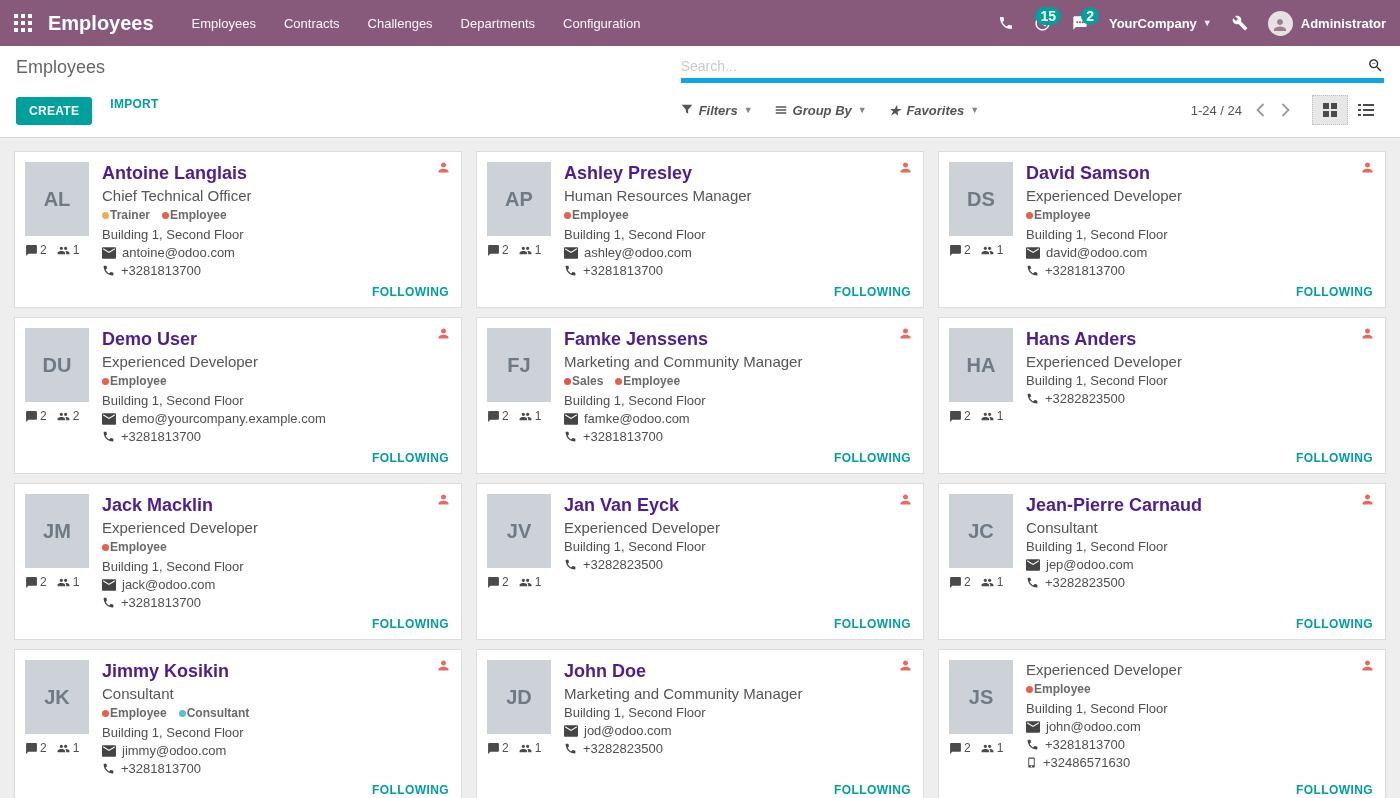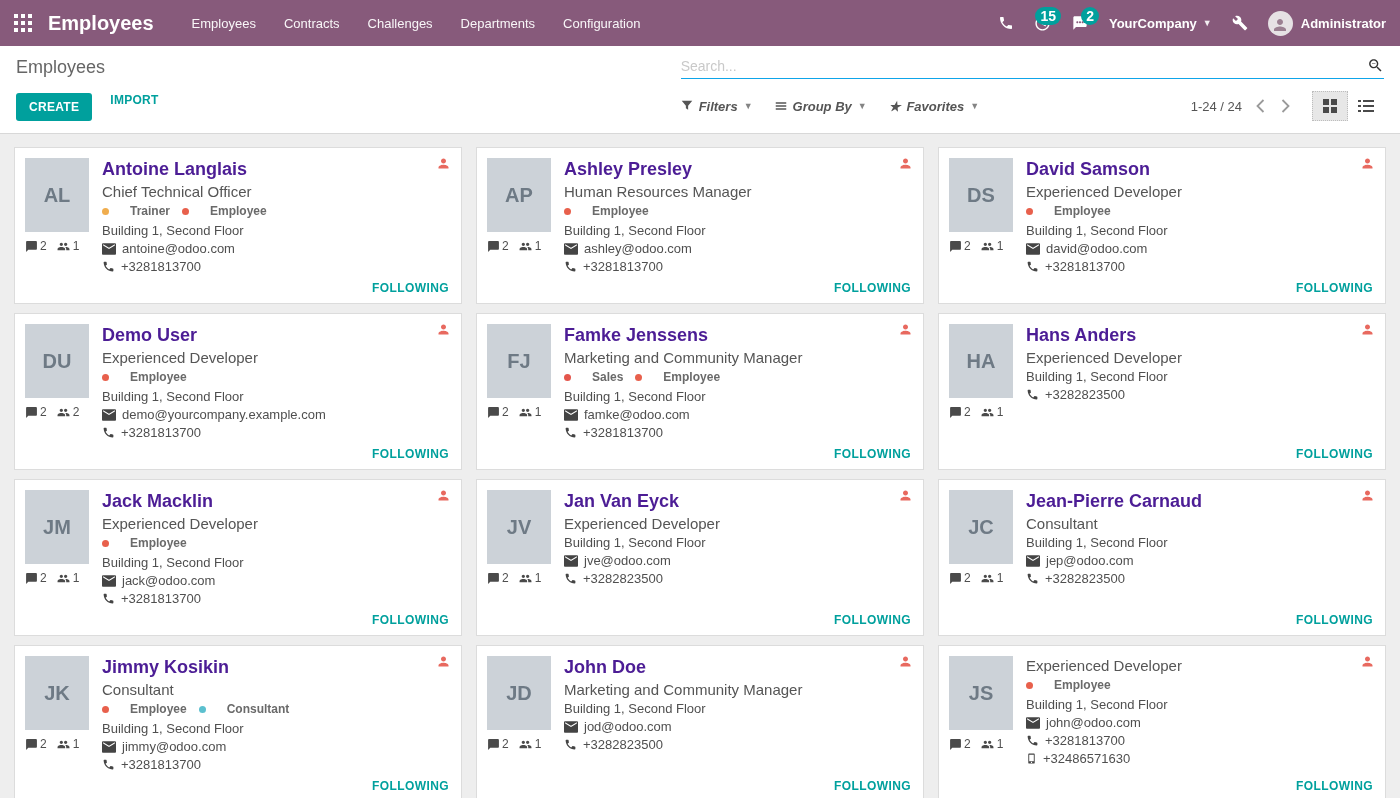--- a/index.html
+++ b/index.html
@@ -25,21 +25,21 @@
   .user-btn { display: flex; align-items: center; gap: 8px; font-size: 13px; font-weight: 600; cursor: pointer; }
 
   
   .control-panel { background: #fff; border-bottom: 1px solid #d8d8d8; padding: 11px 16px 12px; display: flex; }
   .cp-left { width: 48%; display: flex; flex-direction: column; justify-content: space-between; }
   .cp-right { flex: 1; display: flex; flex-direction: column; justify-content: space-between; padding-left: 8px; }
   .breadcrumb { font-size: 18px; color: #666; }
   .cp-buttons { display: flex; align-items: flex-start; gap: 18px; margin-top: 10px; }
   .btn-primary { background: var(--accent); color: #fff; border: none; font-size: 12px; font-weight: bold; padding: 7px 13px; border-radius: 3px; cursor: pointer; letter-spacing: .3px; font-family: inherit; }
   .btn-link { color: var(--accent); font-size: 12px; font-weight: bold; cursor: pointer; letter-spacing: .3px; }
-  .search-box { display: flex; align-items: center; border-bottom: 1px solid #0ea5e9; padding-bottom: 4px; }
+  .search-box { display: flex; align-items: center; border-bottom: 5px solid #0ea5e9; padding-bottom: 4px; }
   .search-box input { flex: 1; border: none; outline: none; font-size: 14px; color: #333; font-family: inherit; }
   .search-box input::placeholder { color: #c9c9c9; }
   .search-box svg { fill: #333; cursor: pointer; flex-shrink: 0; }
   .cp-row2 { display: flex; align-items: center; justify-content: space-between; margin-top: 12px; }
   .filter-group { display: flex; align-items: center; gap: 22px; }
   .filter-btn { display: flex; align-items: center; gap: 6px; font-size: 13px; font-weight: 600; color: #555; cursor: pointer; font-style: italic; }
   .filter-btn svg { fill: #555; }
   .filter-btn .star { font-size: 13px; color: #555; }
   .filter-btn .caret { color: #777; }
   .pager-group { display: flex; align-items: center; gap: 14px; }
@@ -60,21 +60,21 @@
   .card { background: #fff; border: 1px solid #dcdcdc; position: relative; padding: 10px 10px 26px; min-height: 147px; display: flex; gap: 13px; cursor: pointer; }
   .card-left { width: 64px; flex-shrink: 0; }
   .avatar { width: 64px; height: 74px; background: #ccd2d8; color: #6e7a85; display: flex; align-items: center; justify-content: center; font-size: 20px; font-weight: bold; }
   .counts { display: flex; align-items: center; gap: 9px; margin-top: 7px; font-size: 12px; color: #4f4f4f; }
   .count { display: flex; align-items: center; gap: 2px; }
   .count svg { fill: #4a4a4a; }
   .card-body { flex: 1; min-width: 0; padding-top: 1px; }
   .emp-name { font-size: 18px; font-weight: bold; color: #4c1d95; margin-bottom: 3px; }
   .emp-job { font-size: 15px; color: #555; margin-bottom: 3px; }
   .tags { display: flex; align-items: center; gap: 12px; margin: 4px 0 5px; }
-  .tag { display: flex; align-items: center; gap: 21px; font-size: 12px; font-weight: bold; color: #6a6a6a; text-align: right; }
+  .tag { display: flex; align-items: center; gap: 1px; font-size: 12px; font-weight: bold; color: #6a6a6a; text-align: right; }
   .dot { width: 7px; height: 7px; border-radius: 50%; flex-shrink: 0; }
   .line { display: flex; align-items: center; gap: 6px; font-size: 13px; color: #4f4f4f; margin: 3px 0; }
   .line svg { fill: #444; flex-shrink: 0; }
   .line.loc { padding-left: 0; }
   .person-badge { position: absolute; top: 8px; right: 10px; display: flex; cursor: pointer; }
   .person-badge svg { fill: var(--person); }
   .following { position: absolute; right: 12px; bottom: 8px; color: var(--accent); font-size: 12px; font-weight: bold; letter-spacing: .4px; cursor: pointer; }
 </style>
 </head>
 <body>
@@ -591,26 +591,20 @@
       </div>
     </div>
     <div class="card-body">
       <div class="emp-name">Jan Van Eyck</div>
       <div class="emp-job">Experienced Developer</div>
 
       <div class="line loc">
             <span>Building 1, Second Floor</span>
           </div>
       <div class="line">
-        <svg width="14" height="12" viewBox="0 0 24 20">
-              <path d="M22 0H2C.9 0 0 .9 0 2v16c0 1.1.9 2 2 2h20c1.1 0 2-.9 2-2V2c0-1.1-.9-2-2-2zm0 4l-10 6L2 4V2l10 6 10-6v2z"></path>
-            </svg>
-        <span>jve@odoo.com</span>
-      </div>
-      <div class="line">
         <svg width="13" height="13" viewBox="0 0 24 24">
               <path d="M6.62 10.79c1.44 2.83 3.76 5.14 6.59 6.59l2.2-2.21c.27-.27.67-.36 1.02-.24 1.12.37 2.33.57 3.57.57.55 0 1 .45 1 1V20c0 .55-.45 1-1 1-9.39 0-17-7.61-17-17 0-.55.45-1 1-1h3.5c.55 0 1 .45 1 1 0 1.25.2 2.45.57 3.57.11.35.03.74-.25 1.02l-2.2 2.2z"></path>
             </svg>
         <span>+3282823500</span>
       </div>
 
     </div>
     <span class="person-badge">
       <svg width="15" height="15" viewBox="0 0 24 24">
             <path d="M12 12c2.21 0 4-1.79 4-4s-1.79-4-4-4-4 1.79-4 4 1.79 4 4 4zm0 2c-2.67 0-8 1.34-8 4v2h16v-2c0-2.66-5.33-4-8-4z"></path>

